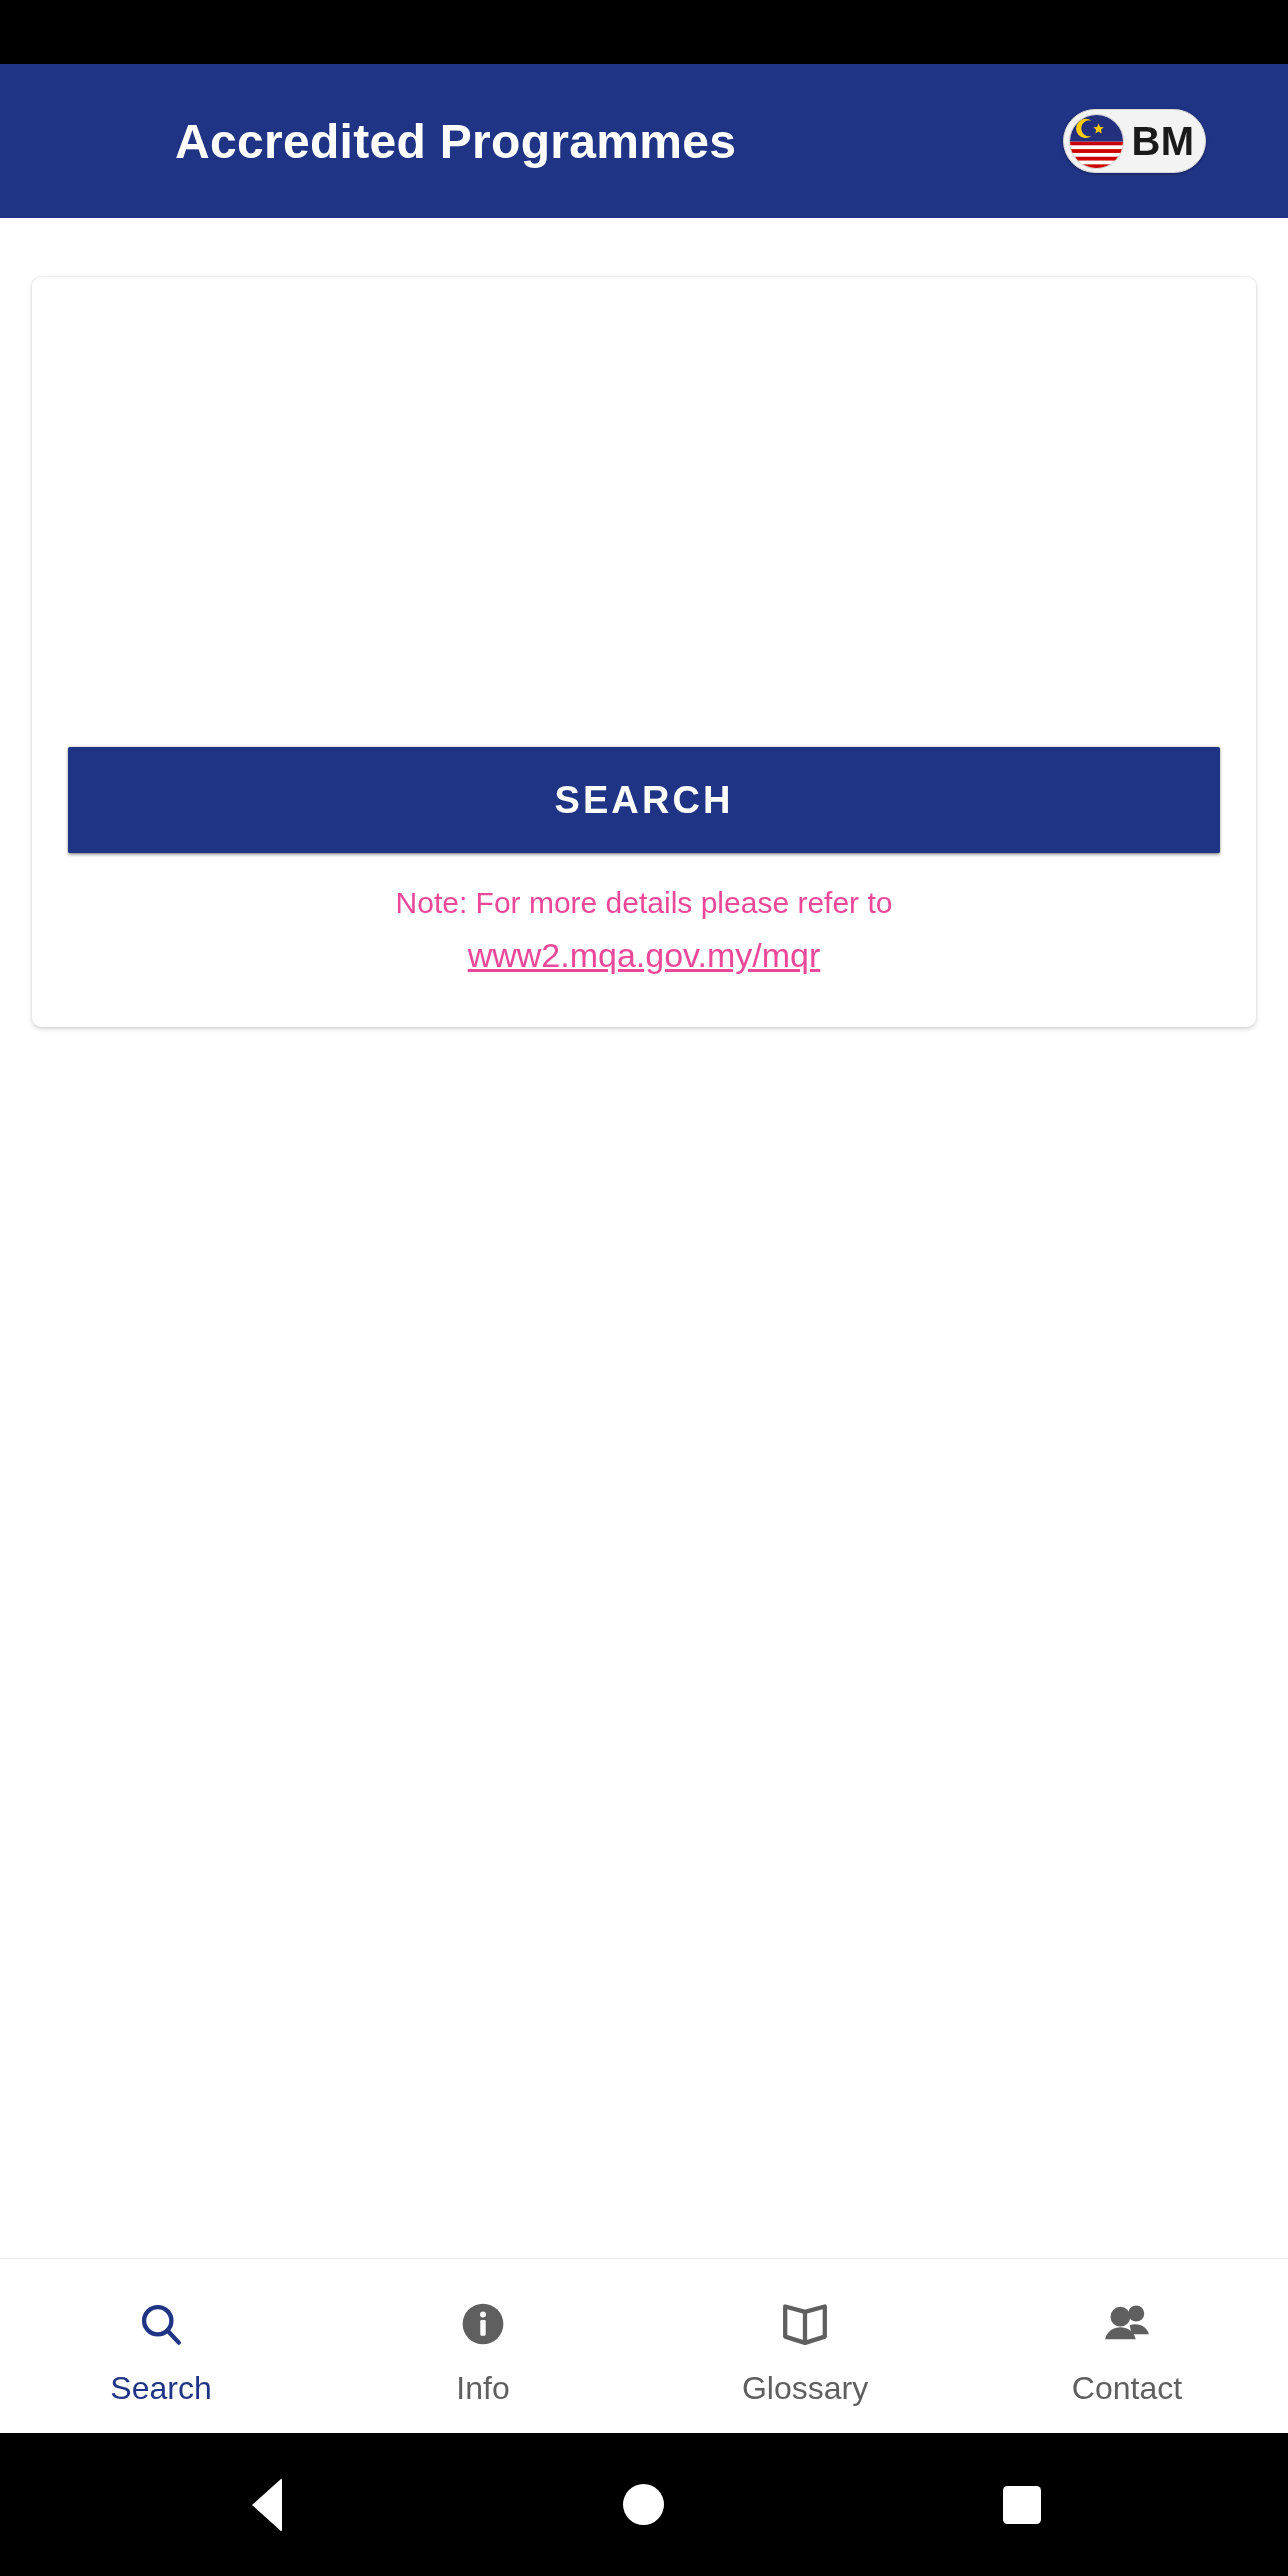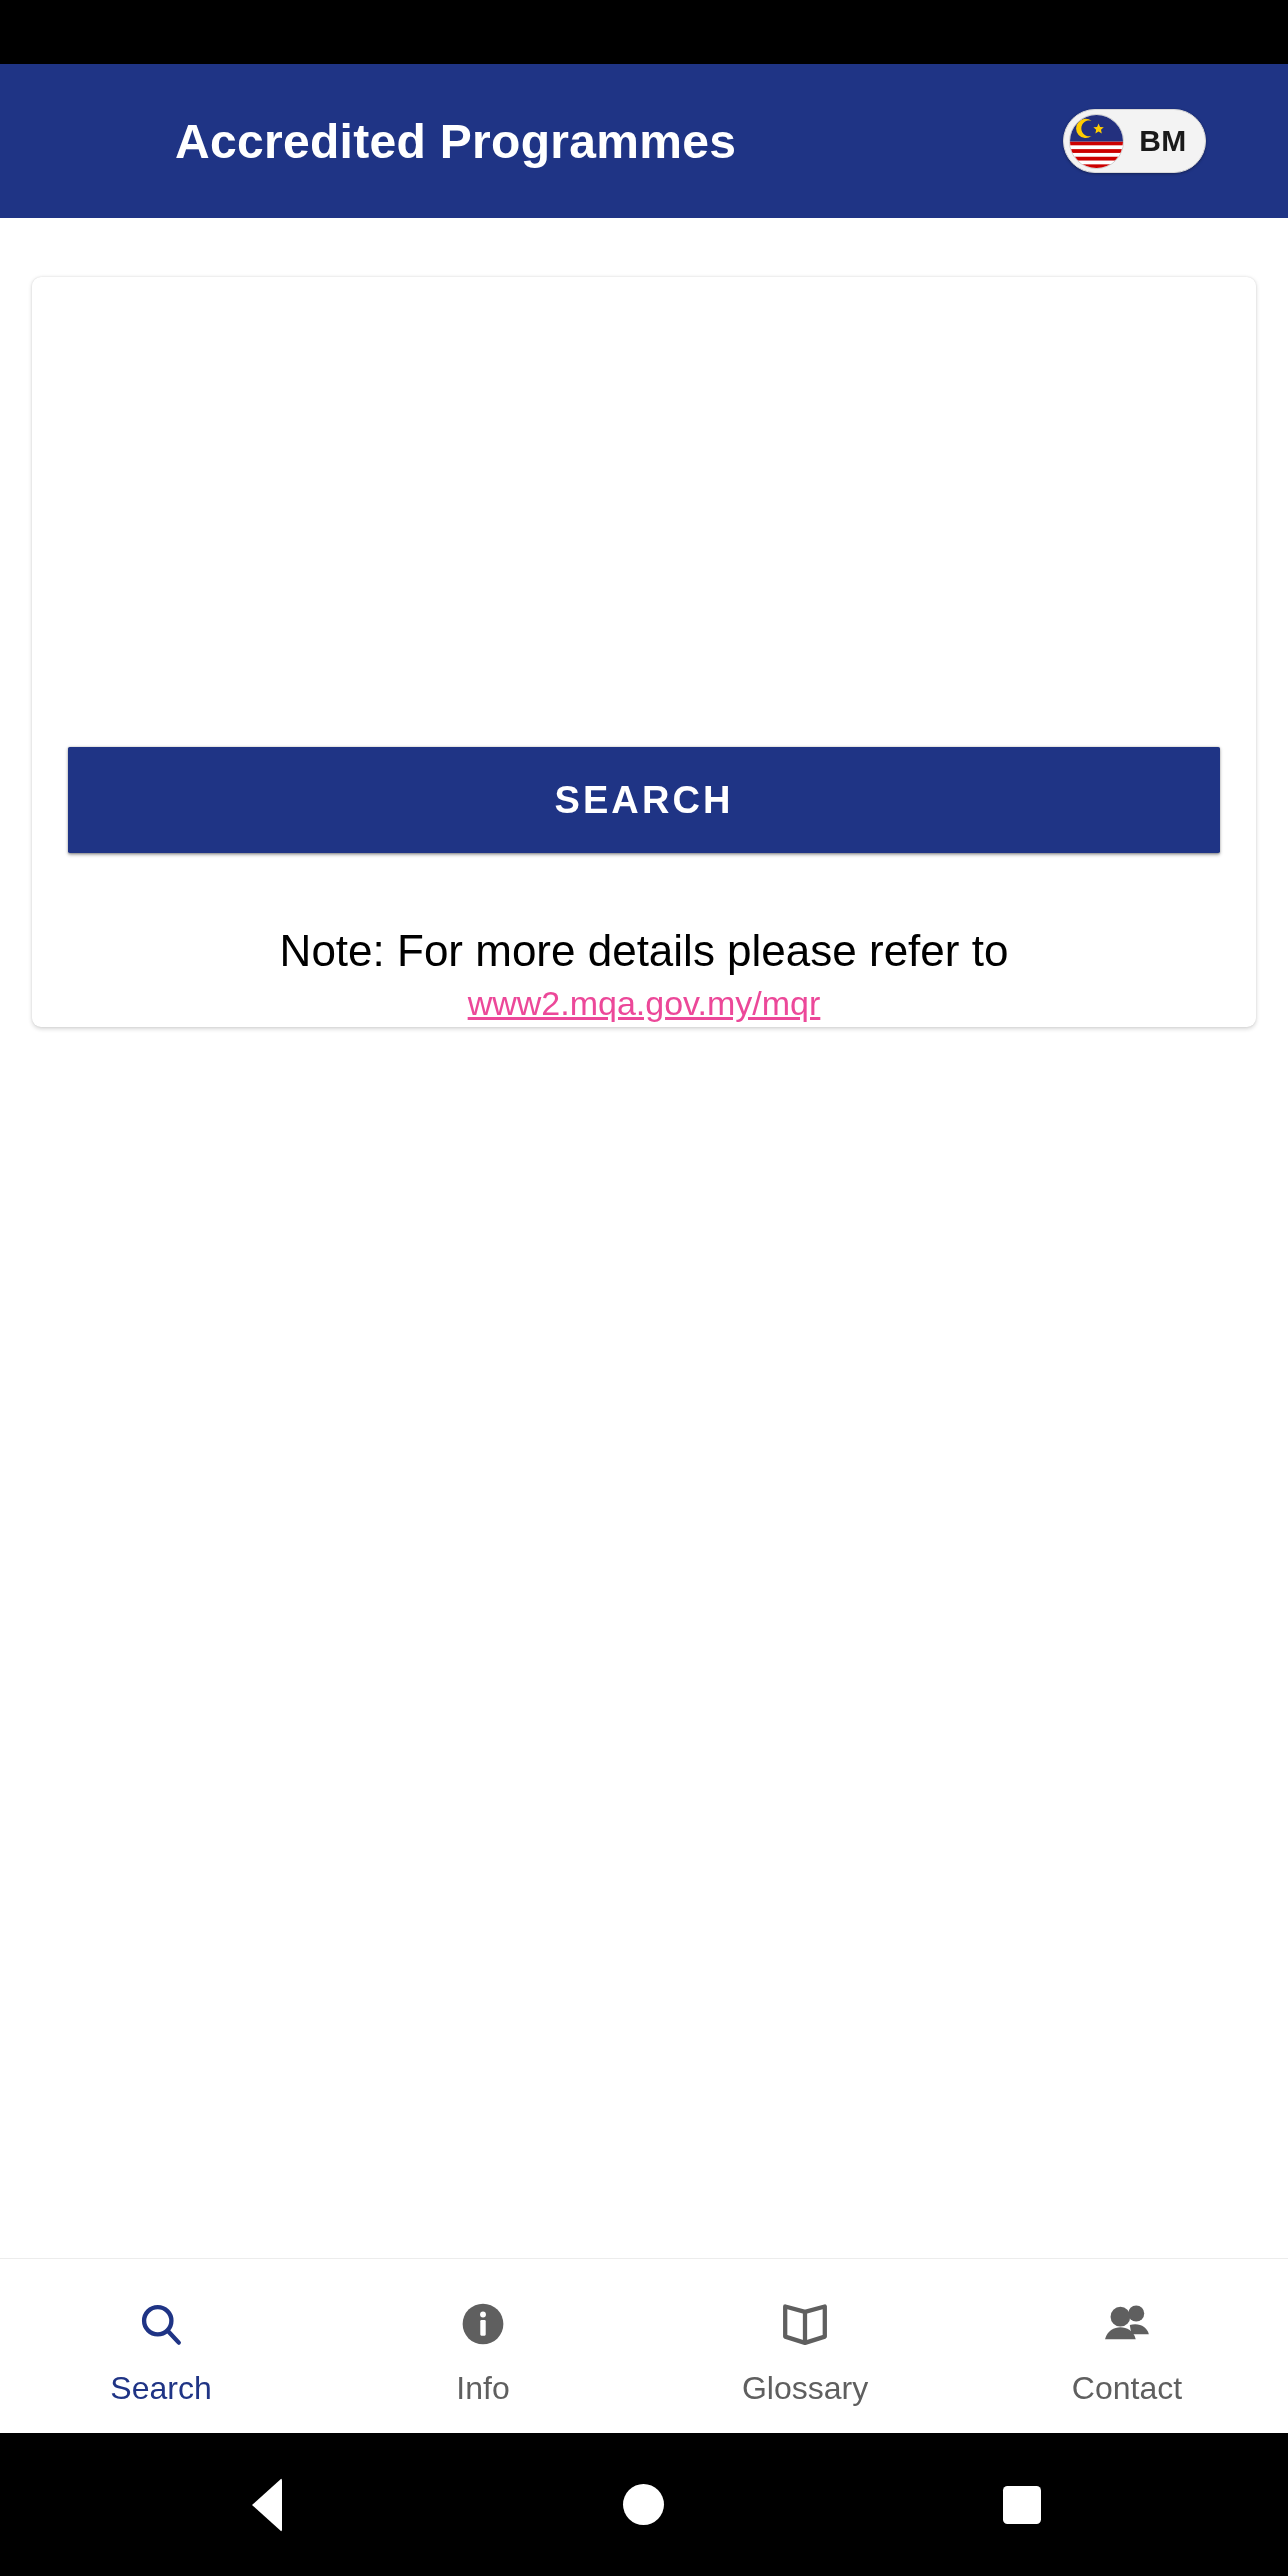--- a/index.html
+++ b/index.html
@@ -70,21 +70,21 @@
     border-radius: 50%;
     overflow: hidden;
     flex: 0 0 auto;
     position: relative;
     border: 0.9px solid #cfcfcf;
   }
   .flag-circle svg { display: block; width: 100%; height: 100%; }
   .lang-label {
     flex: 1;
     text-align: center;
-    font-size: 30px;
+    font-size: 40px;
     font-weight: bold;
     color: #1a1a1a;
     letter-spacing: 0.4px;
     padding-right: 3.6px;
   }
 
   
   .content {
     position: absolute;
     top: 218px; left: 0;
@@ -164,24 +164,23 @@
 
   
   .note-block {
     position: absolute;
     left: 0;
     top: 601px;
     width: 1224px;
     text-align: center;
   }
   .note-text {
-    font-size: 44px;
-    color: #000000;
+    font-size: 30px;
+    color: #ec4899;
     line-height: 50px;
-    margin-top: 48px;
   }
   .note-link {
     display: inline-block;
     margin-top: 1.8px;
     font-size: 34px;
     line-height: 50px;
     color: #ec4899;
     text-decoration: underline;
     cursor: pointer;
   }

